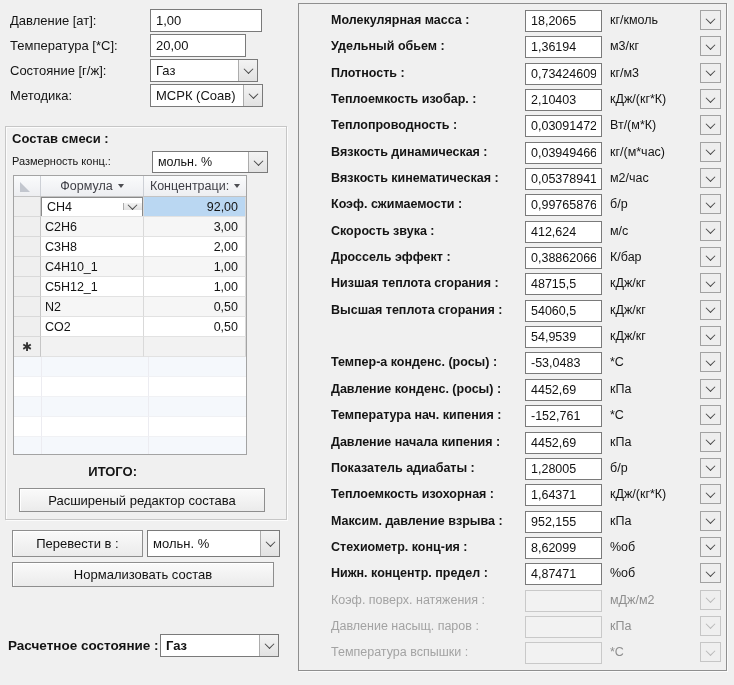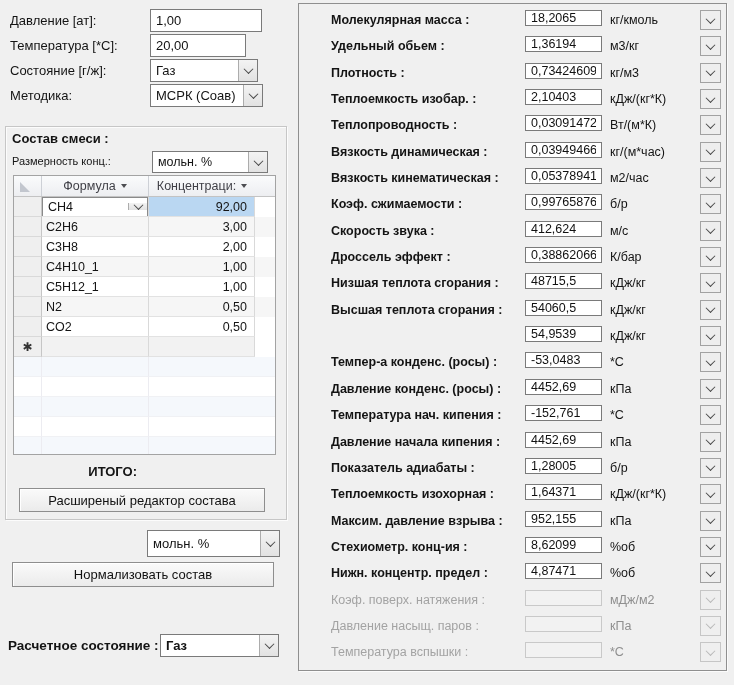--- a/index.html
+++ b/index.html
@@ -24,31 +24,31 @@
   .btn{background:linear-gradient(180deg,#fafafa,#ebebeb);border:1px solid #8e8e8e;box-sizing:border-box;
     display:flex;align-items:center;justify-content:center;font-size:13px;color:#111;
     box-shadow:inset 1px 1px 0 #fff;cursor:default;white-space:nowrap;}
   
   .groupbox{border:1px solid #c6c6c6;box-shadow:inset 1px 1px 0 #fcfcfc,1px 1px 0 #fcfcfc;box-sizing:border-box;}
   
   .panel{left:298px;top:3px;width:429px;height:668px;border:1px solid #8f8f8f;background:#f0f0f0;
     box-shadow:1px 1px 0 #fbfbfb;box-sizing:border-box;padding-top:5px;}
   .prow{position:relative;height:26.35px;margin-left:24px;}
   .prow .plabel{position:absolute;left:8px;top:4px;font-weight:bold;font-size:12.5px;white-space:nowrap;}
-  .prow .pinput{position:absolute;left:202px;top:1px;width:77px;height:16px;font-size:12.5px;}
+  .prow .pinput{position:absolute;left:202px;top:1px;width:77px;height:22px;font-size:12.5px;}
   .prow .punit{position:absolute;left:287px;top:4px;font-size:12.5px;white-space:nowrap;}
   .prow .pcombo{position:absolute;right:5px;top:1px;width:21px;height:20px;background:#eeeeee;
     border:1px solid #a2a2a2;display:flex;align-items:center;justify-content:center;box-sizing:border-box;}
   .prow.dis .plabel{font-weight:normal;color:#a3a3a3;}
   .prow.dis .punit{color:#8f8f8f;}
   .prow.dis .pinput{background:#f2f2f2;border-color:#c9c9c9;}
   .prow.dis .pcombo{border-color:#c6c6c6;background:#efefef;}
   .prow.dis .chev{border-color:#b9b9b9;}
   
-  .grid{left:13px;top:175px;width:263px;height:280px;border:1px solid #a3a3a3;background:#fff;box-sizing:border-box;overflow:hidden;}
+  .grid{left:13px;top:175px;width:234px;height:280px;border:1px solid #a3a3a3;background:#fff;box-sizing:border-box;overflow:hidden;}
   .g-hdr{display:flex;height:20px;background:linear-gradient(180deg,#fafbfc,#edeef1);border-bottom:1px solid #c3c3c3;}
   .g-hc{box-sizing:border-box;border-right:1px solid #cdd0d6;display:flex;align-items:center;justify-content:center;
     gap:5px;font-size:12.5px;color:#3f3f46;}
   .g-corner{width:28px;position:relative;}
   .g-corner .tri{position:absolute;left:6px;bottom:4px;width:0;height:0;border-bottom:10px solid #c2c6ce;border-right:10px solid transparent;}
   .farrow{width:0;height:0;border-left:3.5px solid transparent;border-right:3.5px solid transparent;border-top:4.5px solid #4d4d52;}
   .g-row{display:flex;height:20px;background:#fff;}
   .g-row.alt{background:#f6f6f6;}
   .g-row.newrow .cell{background:#f2f2f2;}
   .g-rh{width:28px;box-sizing:border-box;background:#efefef;border-right:1px solid #c6c6c6;border-bottom:1px solid #d9d9d9;
@@ -194,20 +194,21 @@
           <div class="fc1"></div>
           <div style="flex:1"></div>
         </div>
       </div>
   </div>
 
   <div class="abs lbl bold" style="left:0;top:464px;width:137px;text-align:right;">ИТОГО:</div>
 
   <div class="abs btn" style="left:19px;top:488px;width:246px;height:24px;">Расширеный редактор состава</div>
 
+  <div class="abs btn" style="left:12px;top:530px;width:131px;height:27px;">Перевести в :</div>
   <div class="abs combo" style="left:147px;top:530px;width:133px;height:27px;">
     <span class="cval">мольн. %</span>
     <span class="cbtn">
         <span class="chev"></span>
       </span>
   </div>
   <div class="abs btn" style="left:12px;top:562px;width:262px;height:25px;">Нормализовать состав</div>
 
   <div class="abs lbl bold" style="left:8px;top:638px;font-size:13.5px;">Расчетное состояние :</div>
   <div class="abs combo" style="left:160px;top:634px;width:119px;">

